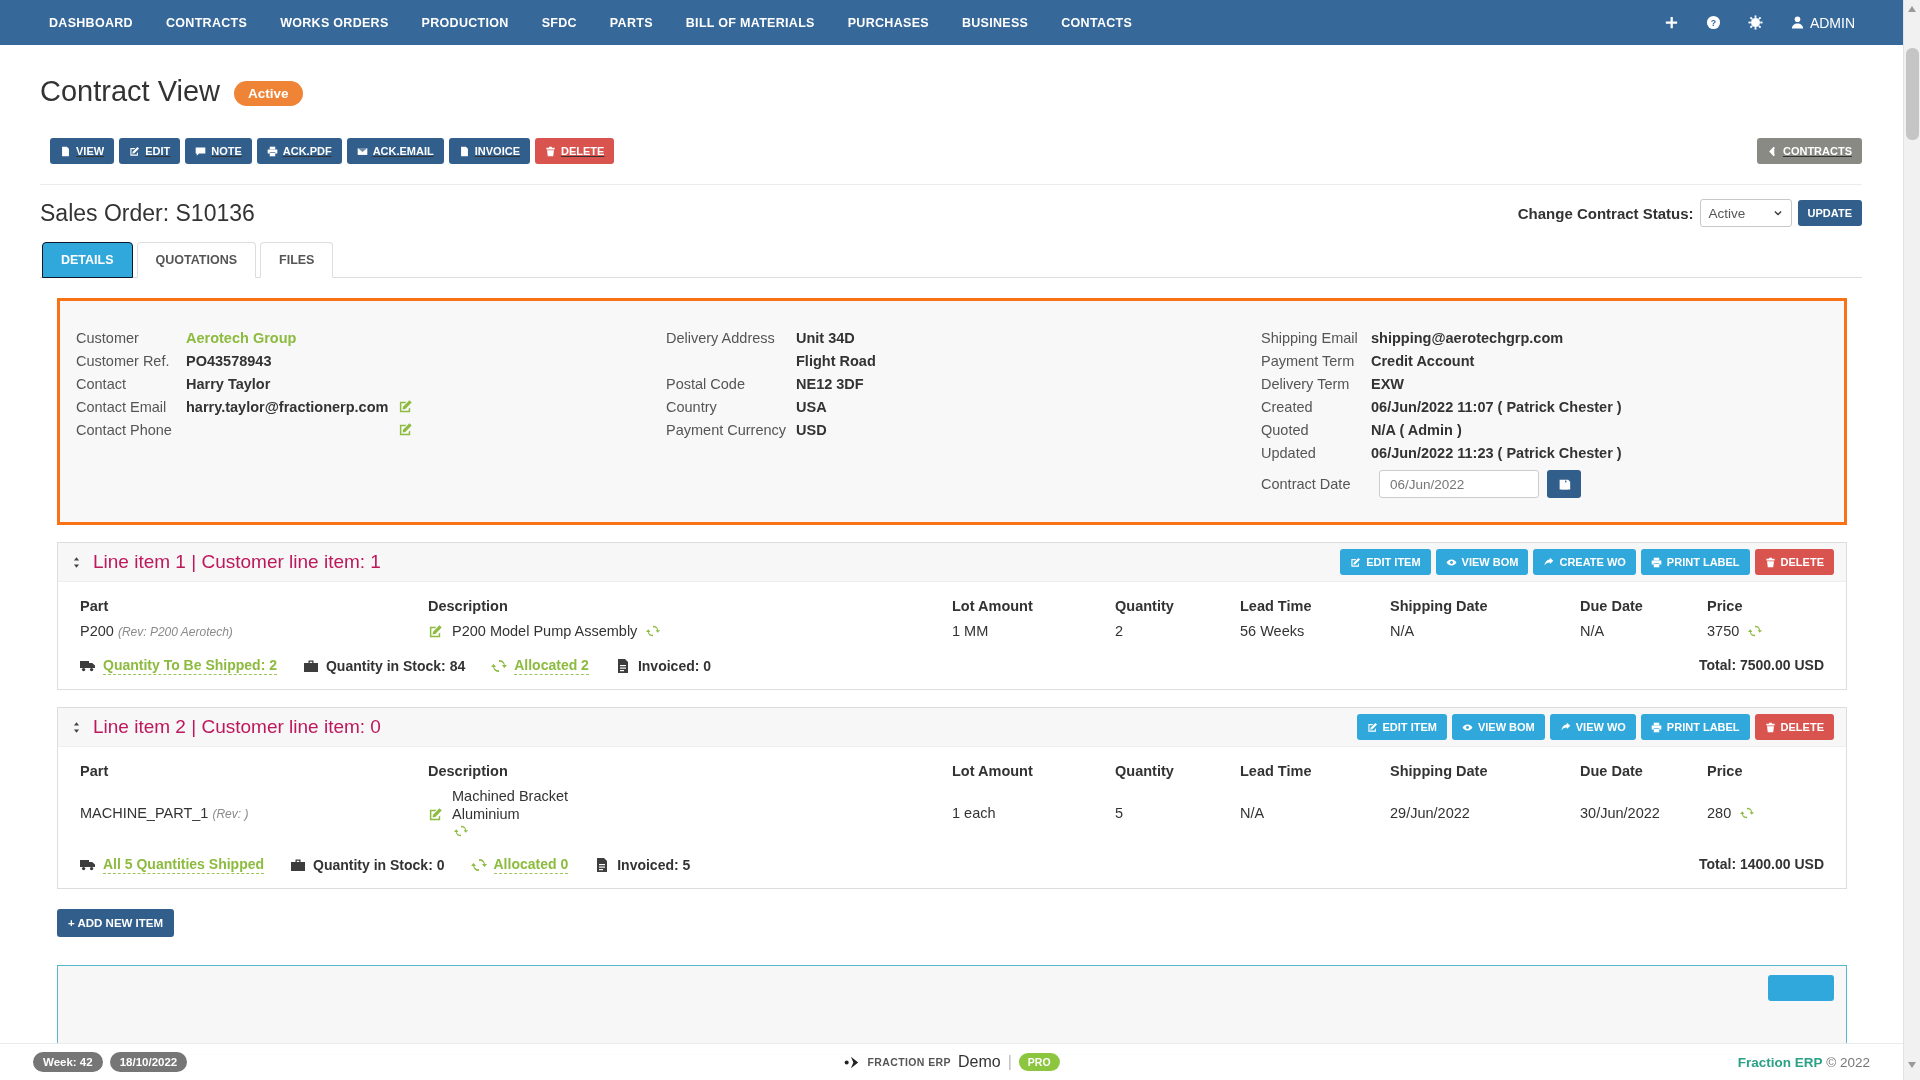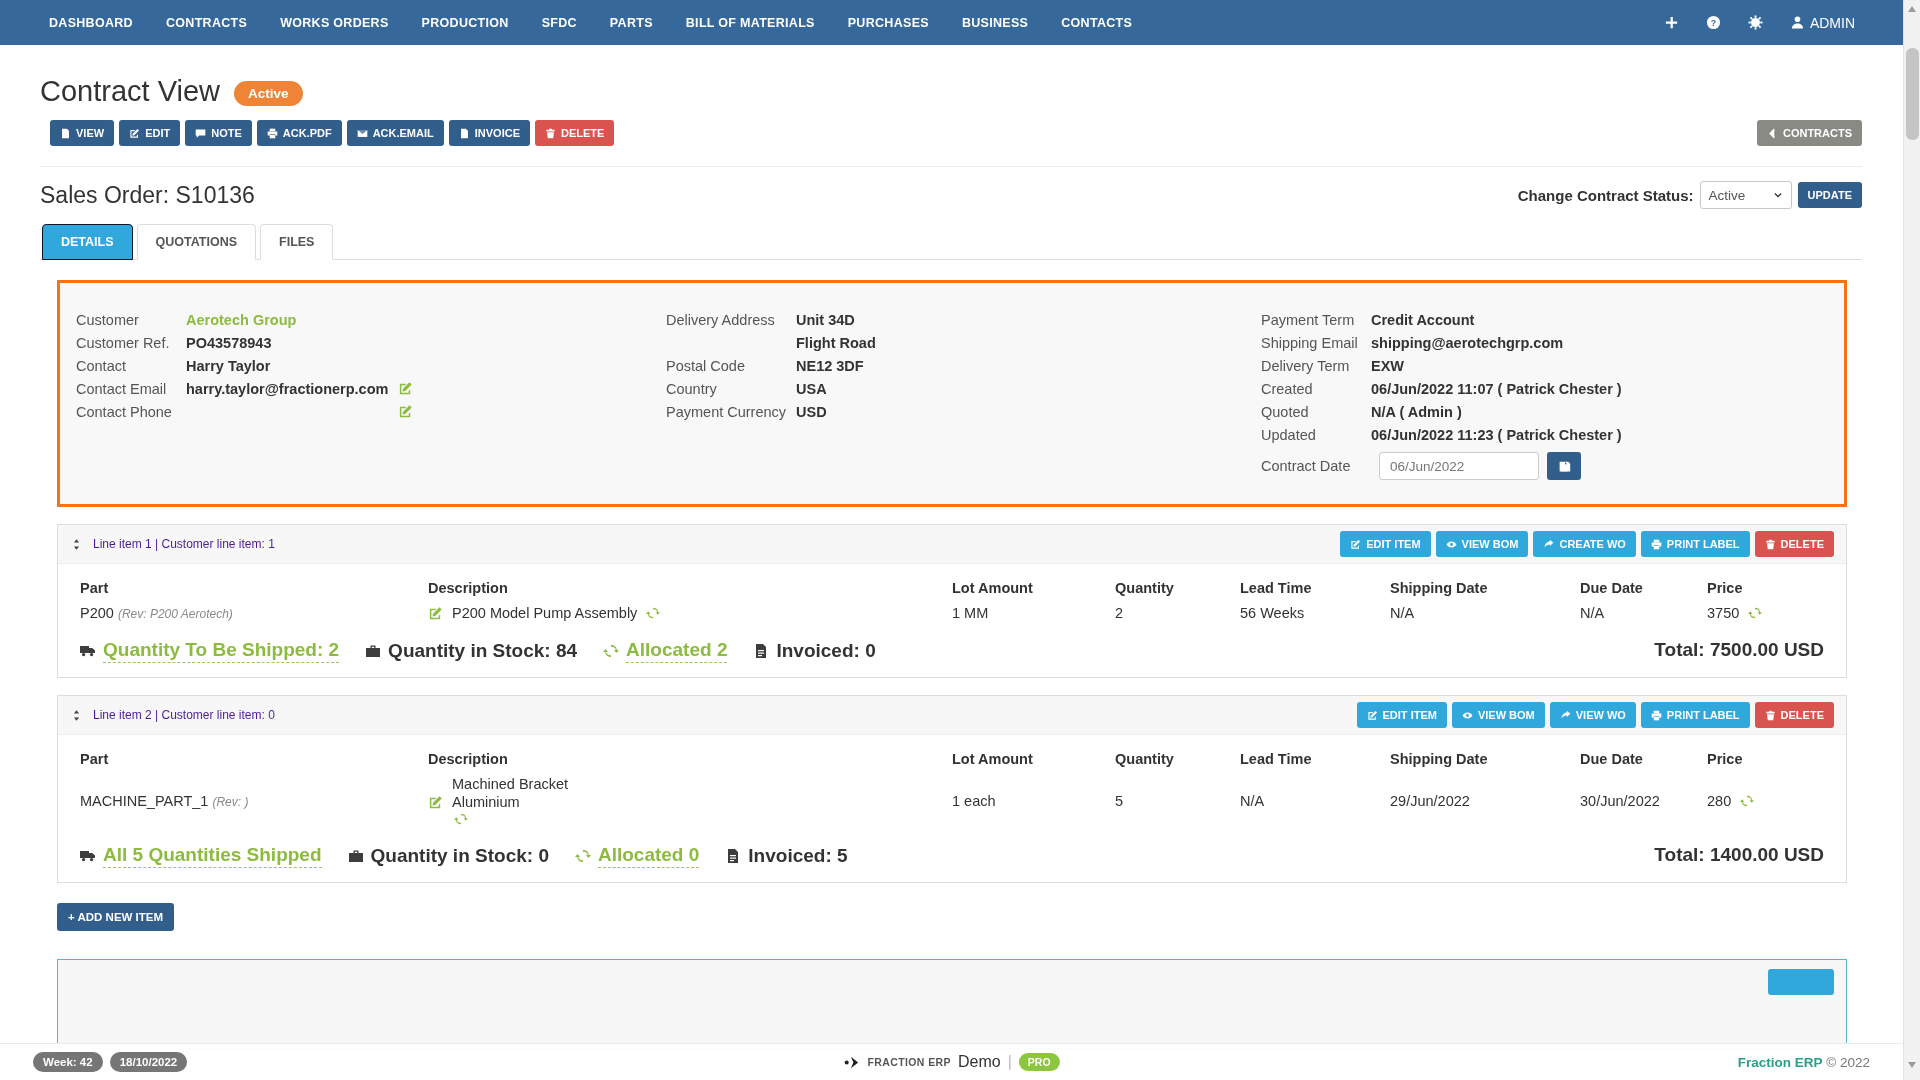--- a/index.html
+++ b/index.html
@@ -25,21 +25,21 @@
   .sb-thumb { position:absolute; top:48px; left:2px; width:13px; height:92px;
     background:#c5c5c5; border-radius:6px; }
 
   
   .container { padding:0 58px 0 40px; }
   .title-row { margin-top:30px; display:flex; align-items:center; gap:14px; }
   h1 { font-size:29px; font-weight:500; color:#333; }
   .badge-active { background:#EF8437; color:#fff; font-size:13.5px; font-weight:bold;
     padding:5px 14px; border-radius:14px; margin-top:4px; }
 
-  .toolbar-row { margin-top:12px; display:flex; gap:5px; align-items:center; margin-left:10px; }
+  .toolbar-row { margin-top:30px; display:flex; gap:5px; align-items:center; margin-left:10px;text-decoration:underline; }
   .btn { display:inline-flex; align-items:center; gap:5px; border:none; cursor:pointer;
     font-family:inherit; font-size:11px; font-weight:bold; color:#fff;
     padding:7px 10px; border-radius:3px; white-space:nowrap; }
   .btn svg { width:11px; height:11px; fill:currentColor; display:block; }
   .btn-dark { background:#325E8C; }
   .btn-red { background:#D9534F; }
   .btn-lt { background:#31A8DC; }
   .btn-gray { background:#8A8A85; margin-left:auto; }
 
   hr.sep { border:none; border-top:1px solid #ececec; margin-top:20px; }
@@ -76,34 +76,34 @@
   .date-input { width:160px; height:28px; border:1px solid #ccc; border-radius:3px;
     padding:0 10px; font-size:13.5px; color:#777; font-family:inherit; background:#fff; }
   .btn-save { width:34px; height:28px; background:#325E8C; border:none; border-radius:3px;
     display:flex; align-items:center; justify-content:center; cursor:pointer; }
   .btn-save svg { width:13px; height:13px; fill:#fff; }
 
   
   .line-item { margin:17px 15px 0 17px; border:1px solid #ddd; background:#fff; }
   .li-head { background:#f7f7f7; border-bottom:1px solid #eee; padding:6px 12px 6px 12px;
     display:flex; align-items:center; min-height:38px; }
-  .li-title { font-size:12px; color:#4c1d95; display:flex; align-items:center; gap:10px; }
+  .li-title { font-size:19px; color:#be185d; display:flex; align-items:center; gap:10px; }
   .icon-sort { width:13px; height:13px; fill:#444; cursor:grab; }
   .li-btns { margin-left:auto; display:flex; gap:5px; }
   .li-body { padding:16px 22px 14px 22px; }
   .li-grid { display:grid; grid-template-columns:348px 524px 163px 125px 150px 190px 127px 1fr;
     font-size:14.5px; align-items:center; }
   .li-grid .hd { font-weight:bold; color:#333; padding-bottom:9px; }
   .cell { color:#333; }
   .rev { font-style:italic; color:#8a8a8a; font-size:12px; }
   .desc-flex { display:flex; align-items:center; gap:9px; }
   .icon-refresh { width:14px; height:14px; fill:#8CBB3F; cursor:pointer; flex-shrink:0; }
   .desc-stack { display:flex; flex-direction:column; gap:2px; }
   .desc-stack .l1 { margin-left:24px; }
-  .li-foot { display:flex; align-items:center; gap:26px; margin-top:18px; font-size:19px; }
+  .li-foot { display:flex; align-items:center; gap:26px; margin-top:18px; font-size:14px; }
   .foot-item { display:flex; align-items:center; gap:7px; }
   .foot-item svg { width:16px; height:16px; fill:#3d3d3d; flex-shrink:0; }
   .foot-item .green-ic { fill:#8CBB3F; }
   .glink { color:#8CBB3F; font-weight:bold; text-decoration:none;
     border-bottom:1px dashed rgba(140,187,63,.85); padding-bottom:1px; cursor:pointer; }
   .bval { font-weight:bold; color:#333; }
   .li-total { margin-left:auto; font-weight:bold; color:#333; align-self:flex-start; }
 
   .add-row { margin:20px 15px 0 17px; }
   .btn-add { background:#325E8C; font-size:11.5px; padding:8px 11px; }
@@ -314,26 +314,26 @@
           <span class="dlabel">Country</span>
           <span class="dvalue">USA</span>
         </div>
       <div class="drow">
           <span class="dlabel">Payment Currency</span>
           <span class="dvalue">USD</span>
         </div>
     </div>
     <div class="dcol dcol3">
       <div class="drow">
+          <span class="dlabel">Shipping Email</span>
+          <span class="dvalue">shipping@aerotechgrp.com</span>
+        </div>
+      <div class="drow">
           <span class="dlabel">Payment Term</span>
           <span class="dvalue">Credit Account</span>
-        </div>
-      <div class="drow">
-          <span class="dlabel">Shipping Email</span>
-          <span class="dvalue">shipping@aerotechgrp.com</span>
         </div>
       <div class="drow">
           <span class="dlabel">Delivery Term</span>
           <span class="dvalue">EXW</span>
         </div>
       <div class="drow">
           <span class="dlabel">Created</span>
           <span class="dvalue">06/Jun/2022 11:07 ( Patrick Chester )</span>
         </div>
       <div class="drow">

